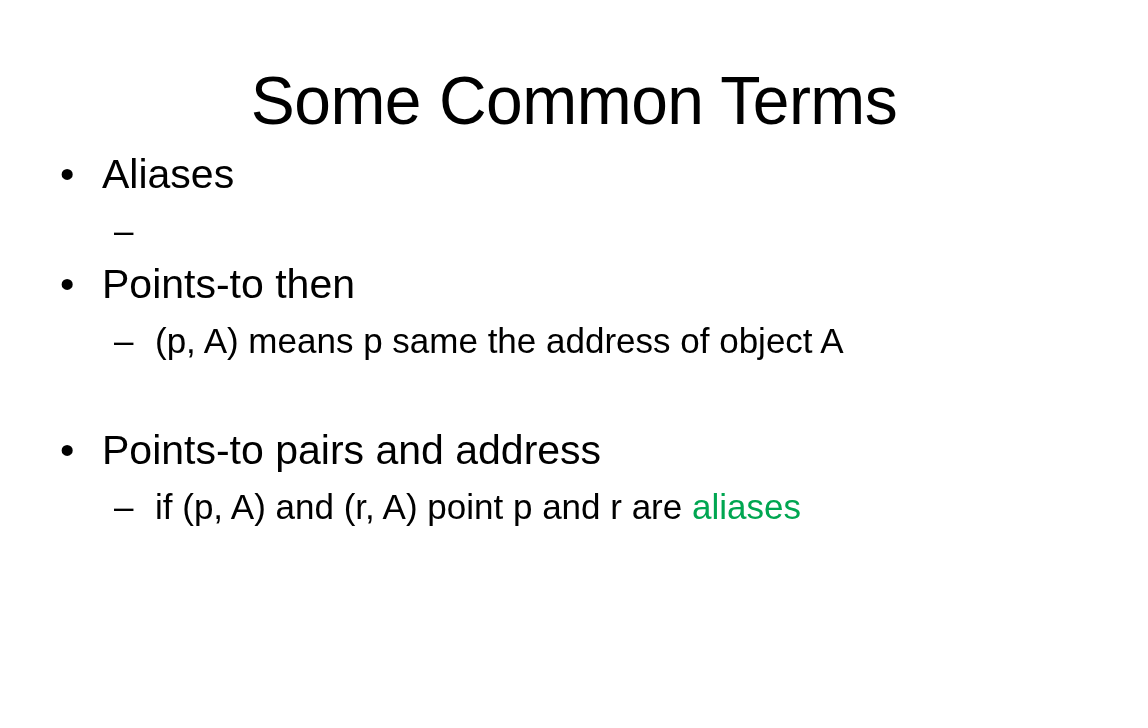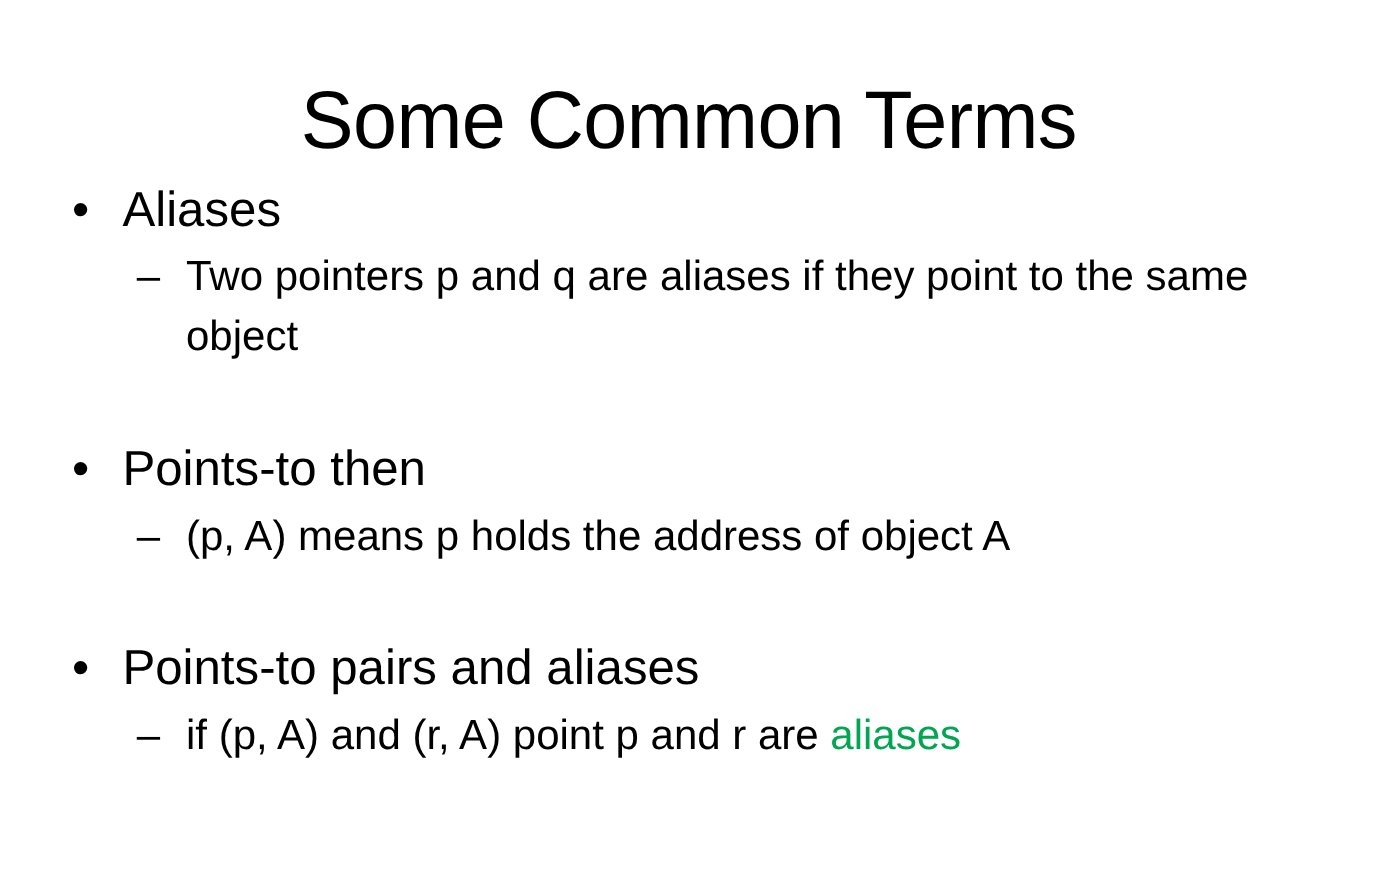--- a/index.html
+++ b/index.html
@@ -107,39 +107,38 @@
 
   <div class="body-area">
 
     <div class="group">
       <div class="lvl1">
         <span class="marker">•</span>
         <span>Aliases</span>
       </div>
       <div class="lvl2">
         <span class="marker">–</span>
-        <span class="text">Two pointers p and q are aliases if they point to the same object</span>
       </div>
     </div>
 
     <div class="group">
       <div class="lvl1">
         <span class="marker">•</span>
         <span>Points-to then</span>
       </div>
       <div class="lvl2">
         <span class="marker">–</span>
-        <span class="text">(p, A) means p holds the address of object A</span>
+        <span class="text">(p, A) means p same the address of object A</span>
       </div>
     </div>
 
     <div class="group">
       <div class="lvl1">
         <span class="marker">•</span>
-        <span>Points-to pairs and aliases</span>
+        <span>Points-to pairs and address</span>
       </div>
       <div class="lvl2">
         <span class="marker">–</span>
         <span class="text"><span>if (p, A) and (r, A) point p and r are </span><span class="accent-green" style="color: rgb(0, 166, 81);">aliases</span></span>
       </div>
     </div>
 
   </div>
 </div>
 

